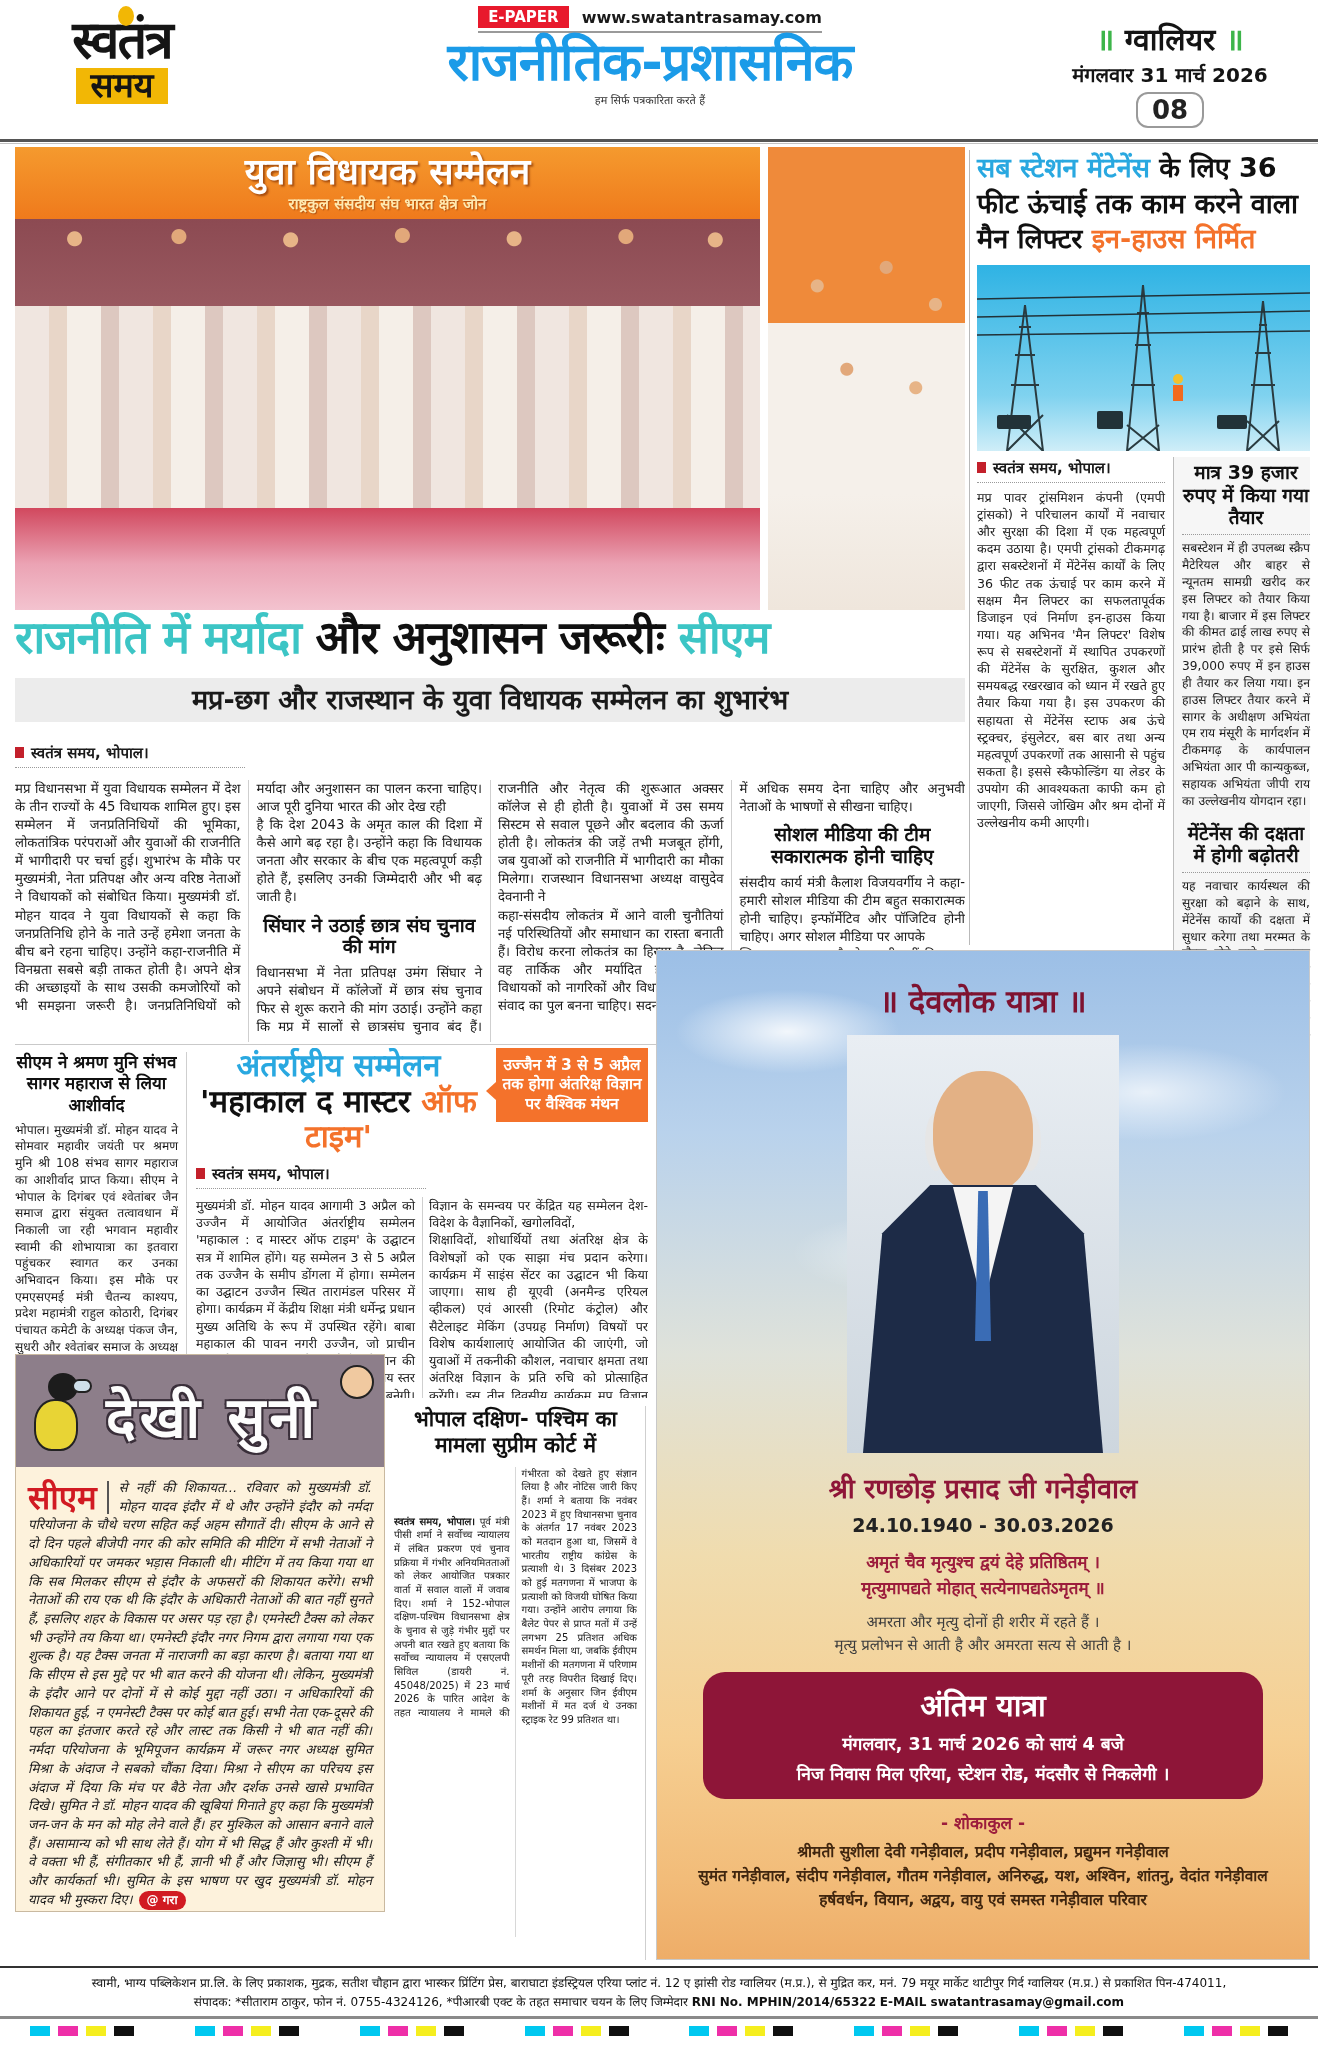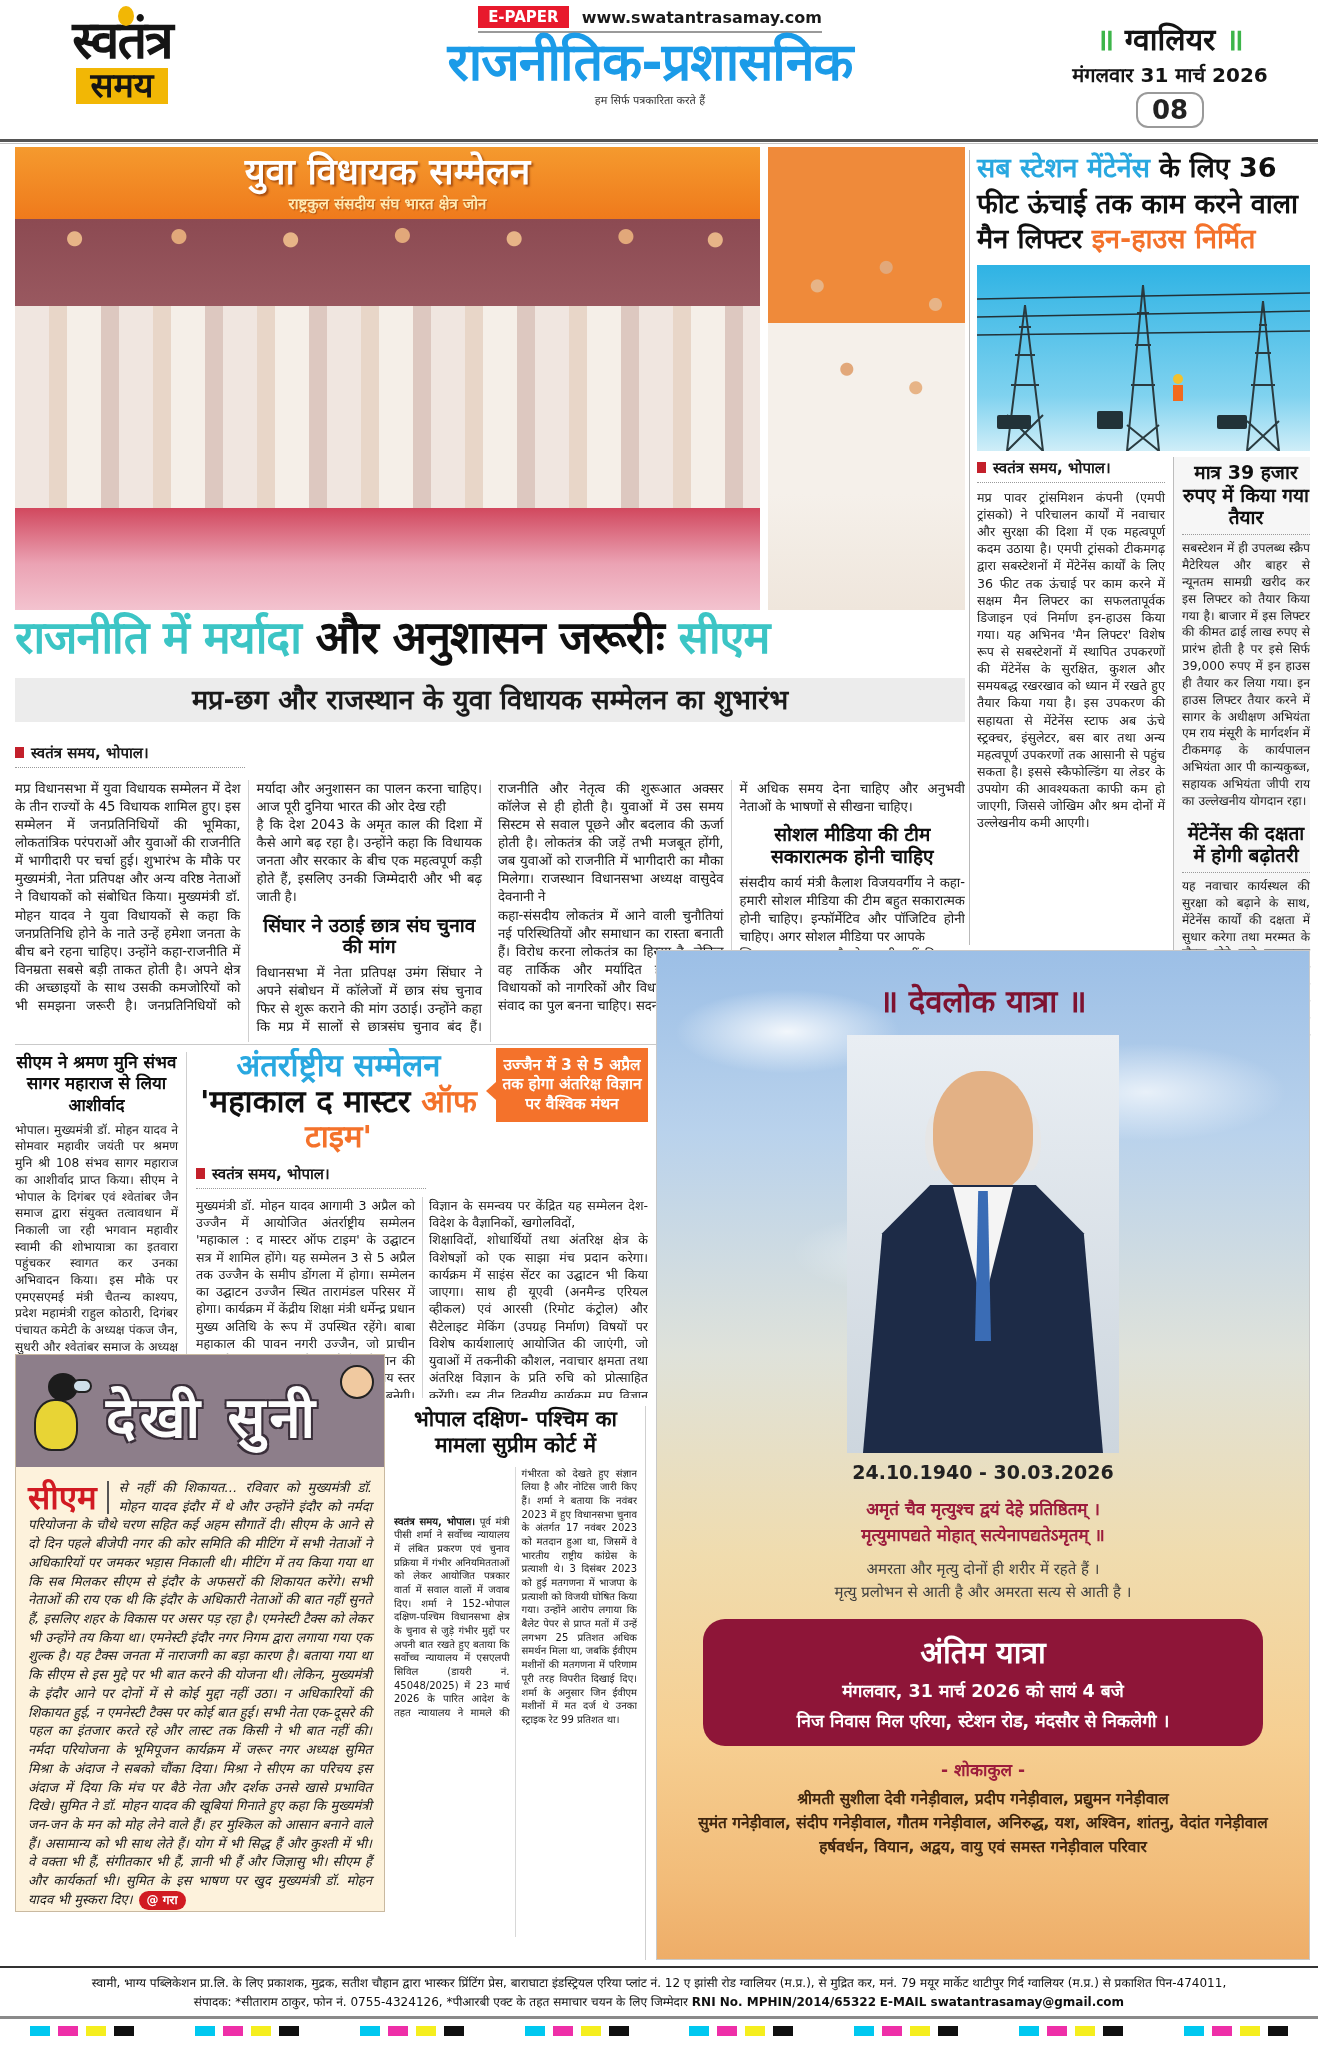--- a/index.html
+++ b/index.html
@@ -325,20 +325,21 @@
   <div class="abs obituary">
     <div class="obit-title">॥ देवलोक यात्रा ॥</div>
     <div class="portrait">
       <div class="p-hair-l"></div>
       <div class="p-hair-r"></div>
       <div class="p-head"></div>
       <div class="p-suit"></div>
       <div class="p-shirt"></div>
       <div class="p-tie"></div>
     </div>
+    <div class="obit-name">श्री रणछोड़ प्रसाद जी गनेड़ीवाल</div>
     <div class="obit-dates">24.10.1940 - 30.03.2026</div>
     <div class="obit-shloka">
       <div>अमृतं चैव मृत्युश्च द्वयं देहे प्रतिष्ठितम् ।</div>
       <div>मृत्युमापद्यते मोहात् सत्येनापद्यतेऽमृतम् ॥</div>
     </div>
     <div class="obit-meaning">
       <div>अमरता और मृत्यु दोनों ही शरीर में रहते हैं ।</div>
       <div>मृत्यु प्रलोभन से आती है और अमरता सत्य से आती है ।</div>
     </div>
     <div class="antim-box">

